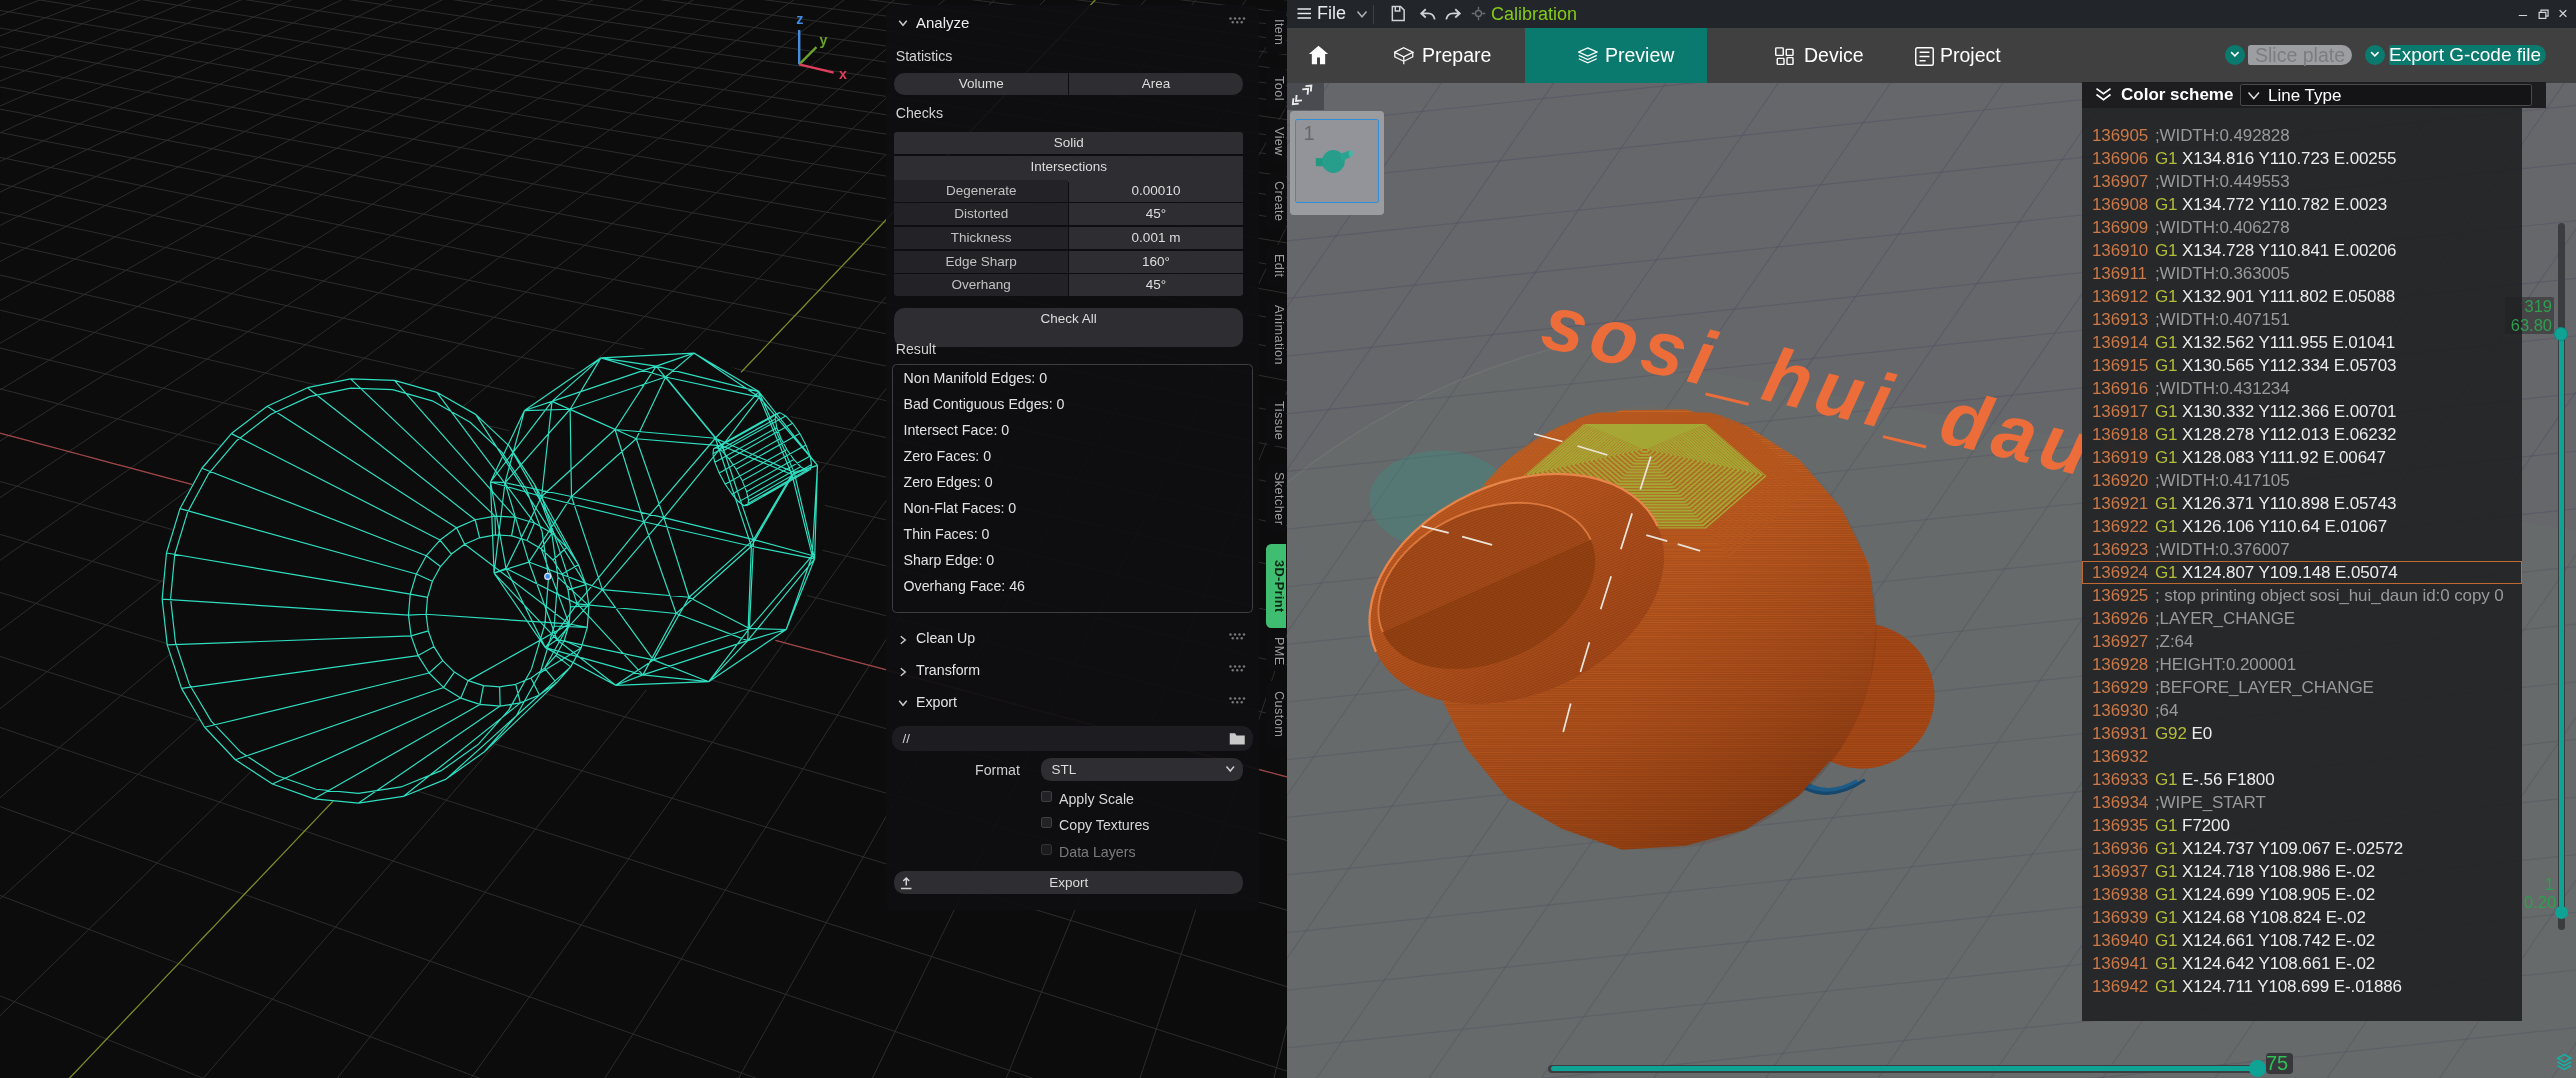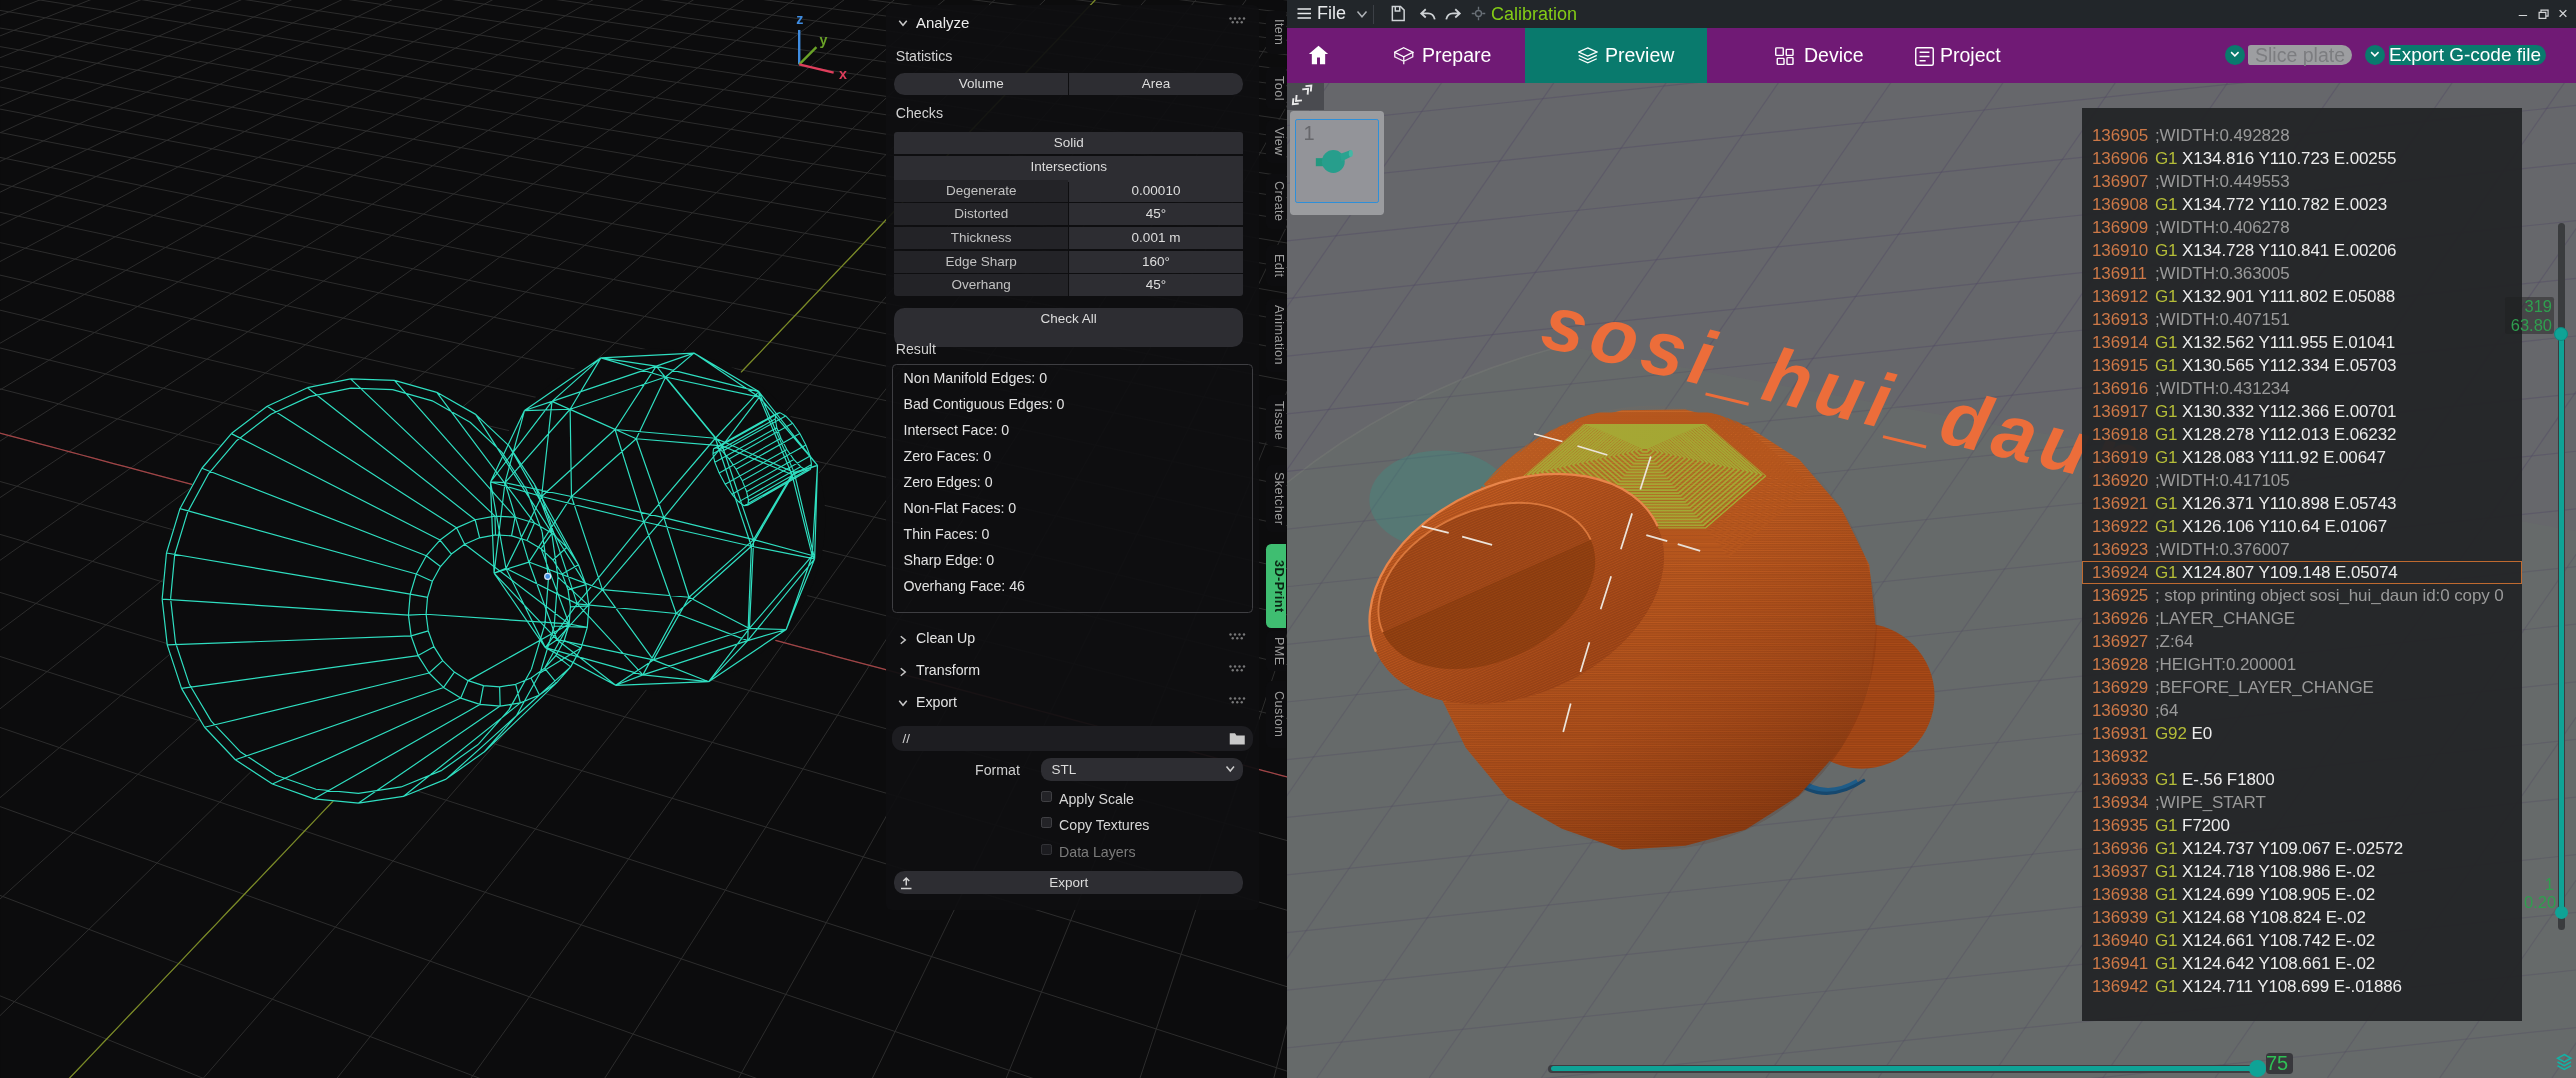--- a/index.html
+++ b/index.html
@@ -13,21 +13,21 @@
 .hdr .car {position:absolute;left:4.5px;top:5.2px;width:12px;height:12px;color:#b8b8b8}
 .hdr .ttl {position:absolute;left:24px;top:3.7px}
 .dots {position:absolute;right:7.5px;top:6.7px;width:16.5px;height:10.5px;opacity:0.55}
 #resultbox {position:absolute;left:6px;top:359px;width:361px;height:249px;border:0.7px solid #3e3e42;border-radius:4.5px}
 .rline {height:26px;line-height:26px;padding-left:10.5px;font-size:14.2px;color:#e2e2e2}
 .vtab {position:absolute;right:1.5px;width:20px;background:#0d0d0f;color:#9d9d9d;font-size:12.7px;border-radius:5.2px 0 0 5.2px;writing-mode:vertical-rl;text-align:center;letter-spacing:0.4px}
 .vtab.act {background:#3fbe71;color:#0b2413;font-weight:bold}
 #btabs {position:absolute;left:1259px;top:0;width:28px;height:1078px}
 #slicer {position:absolute;left:1287px;top:0;width:1289px;height:1078px;background:#66676b;overflow:hidden}
 #titlebar {position:absolute;left:0;top:0;width:1289px;height:28px;background:#22262a;color:#e8eaec}
-#tabbar {position:absolute;left:0;top:28px;width:1289px;height:55px;background:#701a75;color:#fff}
+#tabbar {position:absolute;left:0;top:28px;width:1289px;height:55px;background:#404040;color:#fff}
 .stab {position:absolute;top:0;height:55px;font-size:19.5px;line-height:55px;white-space:nowrap}
 #prevtab {position:absolute;left:238px;top:0;width:182px;height:55px;background:#097a6d}
 .wbtn {position:absolute;top:0;width:34px;height:28px;color:#d4d6d8;text-align:center;line-height:28px;font-size:15px}
 #ghead {position:absolute;left:795px;top:82px;width:464px;height:25.5px;background:#1d1d1f;color:#fff}
 #glist {position:absolute;left:795px;top:108px;width:440px;height:913px;background:rgba(36,37,39,0.965);overflow:hidden;padding-top:15.7px}
 .grow {height:23px;line-height:23px;padding-left:10px;font-size:17px;white-space:nowrap;position:relative;letter-spacing:-0.1px}
 .grow.sel {outline:1.5px solid #bf6a30;outline-offset:-1.5px}
 .gn {color:#cd7847;display:inline-block;width:63px} .gc {color:#b5bd38} .gx {color:#ececec} .gm {color:#9a9a9a}
 .vp3d {position:absolute;left:0;top:82px}
 #thumb {position:absolute;left:3px;top:111px;width:94px;height:104px;background:#9b9c9f;border-radius:3.7px}
@@ -457,20 +457,34 @@
         </svg>
       </div>
   <div style="position:absolute;left:961px;top:16.5px;width:104px;height:20px;border-radius:3px 10.5px 10.5px 3px;background:#9d9ea1;color:#7c7d80;font-size:19.5px;text-align:center;line-height:20px">Slice plate</div>
   <div style="position:absolute;left:1078px;top:16.5px;width:20px;height:20px;border-radius:10.5px;background:#097a6d">
     <svg style="position:absolute;left:5.2px;top:6.7px" width="9.7" height="7.5" viewBox="0 0 13 10">
           <path d="M1.5 1.5l5 5 5-5" fill="none" stroke="#fff" stroke-width="2"></path>
         </svg>
       </div>
   <div style="position:absolute;left:1102px;top:16.5px;width:157px;height:20px;border-radius:3px 10.5px 10.5px 3px;background:#097a6d;color:#fff;font-size:19px;text-align:left;line-height:20px">Export G-code file</div>
 </div>
+<div id="ghead">
+  <svg style="position:absolute;left:12.7px;top:5.2px" width="17" height="15" viewBox="0 0 23 20">
+        <g fill="none" stroke="#fff" stroke-width="2.2">
+          <path d="M2 2l9.5 7L21 2 M2 10l9.5 7L21 10"></path>
+        </g>
+      </svg>
+  <div style="position:absolute;left:39px;top:3px;font-size:17px;font-weight:bold">Color scheme</div>
+  <div style="position:absolute;left:158px;top:1.5px;width:292px;height:22px;background:#141416;border:0.7px solid #4a4a4c;border-radius:2.2px">
+    <svg style="position:absolute;left:6px;top:6.7px" width="13.5" height="9" viewBox="0 0 18 12">
+          <path d="M2 2l7 8 7-8" fill="none" stroke="#ddd" stroke-width="2"></path>
+        </svg>
+    <div style="position:absolute;left:27px;top:0px;font-size:17px;line-height:21px">Line Type</div>
+  </div>
+</div>
 <div id="glist">
 <div class="grow"><span class="gn">136905</span><span class="gm">;WIDTH:0.492828</span></div>
 <div class="grow"><span class="gn">136906</span><span class="gc">G1</span> <span class="gx">X134.816 Y110.723 E.00255</span></div>
 <div class="grow"><span class="gn">136907</span><span class="gm">;WIDTH:0.449553</span></div>
 <div class="grow"><span class="gn">136908</span><span class="gc">G1</span> <span class="gx">X134.772 Y110.782 E.0023</span></div>
 <div class="grow"><span class="gn">136909</span><span class="gm">;WIDTH:0.406278</span></div>
 <div class="grow"><span class="gn">136910</span><span class="gc">G1</span> <span class="gx">X134.728 Y110.841 E.00206</span></div>
 <div class="grow"><span class="gn">136911</span><span class="gm">;WIDTH:0.363005</span></div>
 <div class="grow"><span class="gn">136912</span><span class="gc">G1</span> <span class="gx">X132.901 Y111.802 E.05088</span></div>
 <div class="grow"><span class="gn">136913</span><span class="gm">;WIDTH:0.407151</span></div>

